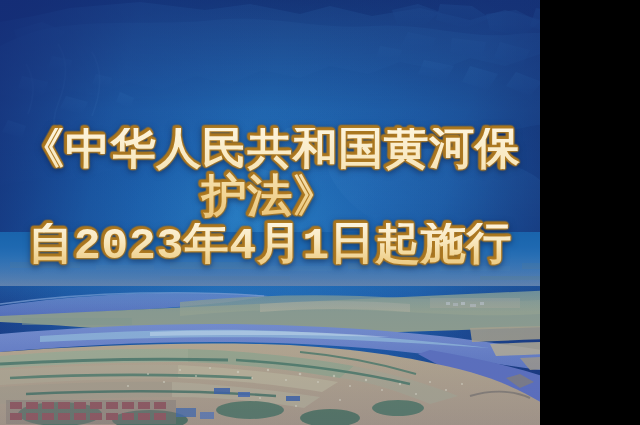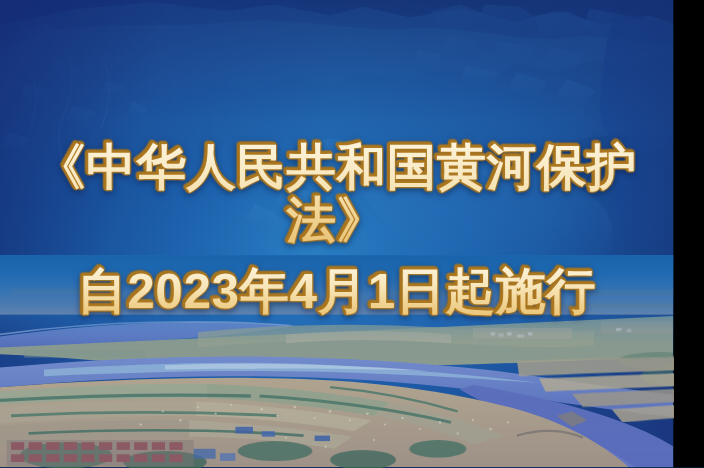--- a/index.html
+++ b/index.html
@@ -3,24 +3,24 @@
 <meta charset="utf-8">
 <title>Yellow River Protection Law Banner</title>
 <style>
   html, body {
     margin: 0;
     padding: 0;
     background: #000;
   }
   #banner {
     position: relative;
-    width: 612px;
+    width: 540px;
     height: 425px;
     overflow: hidden;
-    font-family: Liberation Sans, sans-serif;
+    font-family: Liberation Mono, monospace;
     background: #1558a6;
   }
 
   
   .bg-base {
     position: absolute;
     inset: 0;
     background:
       radial-gradient(ellipse 70% 65% at 48% 52%, #2a7fc4 0%, #1f6ab4 32%, #1a589f 58%, #18407f 82%, #17316e 100%);
   }
@@ -96,21 +96,21 @@
     -webkit-text-fill-color: transparent;
     filter:
       drop-shadow(0 0 1px #b8832c)
       drop-shadow(0.8px 0.8px 0 #a8751f)
       drop-shadow(-0.8px 0.8px 0 #a8751f)
       drop-shadow(0.8px -0.8px 0 #a8751f)
       drop-shadow(-0.8px -0.8px 0 #a8751f)
       drop-shadow(0 2px 3px rgba(8,28,70,0.55));
   }
   .hl-line-1 { font-size: 45px; }
-  .hl-line-2 { font-size: 45px; margin-top: 18px; }
+  .hl-line-2 { font-size: 45px; margin-top: 0; }
 </style>
 </head>
 <body>
 
 <div id="banner">
 
   <div class="bg-base"></div>
 
   <div class="map-layer">
     <svg viewBox="0 0 640 300" preserveAspectRatio="none" xmlns="http://www.w3.org/2000/svg">

